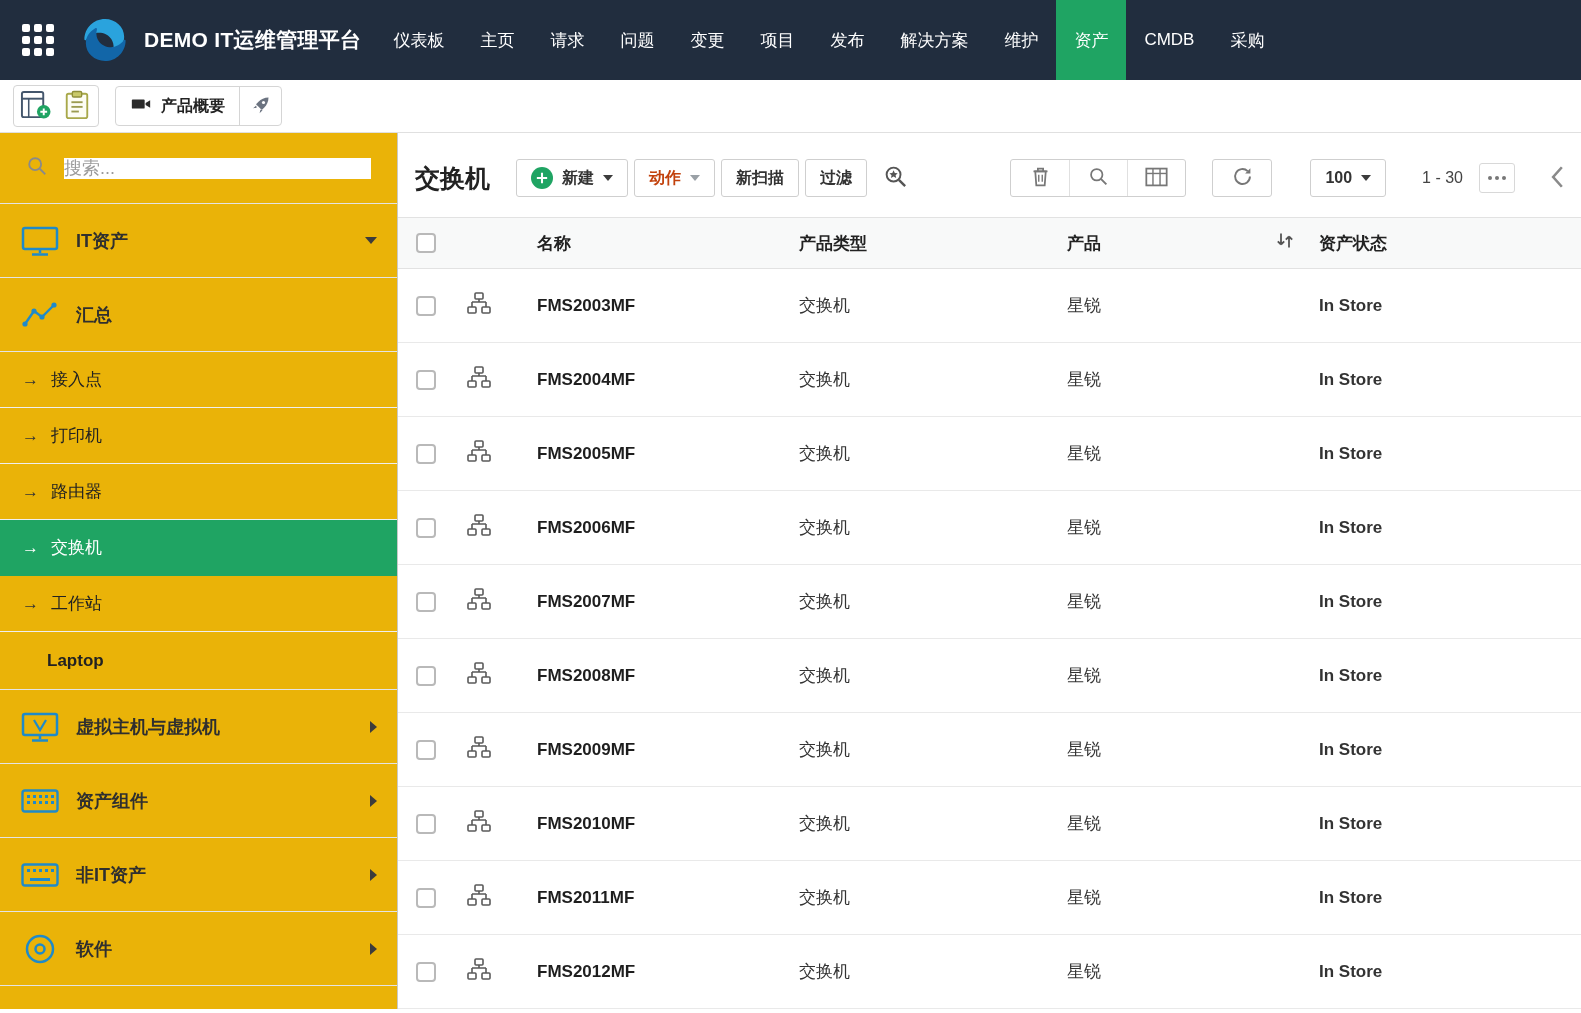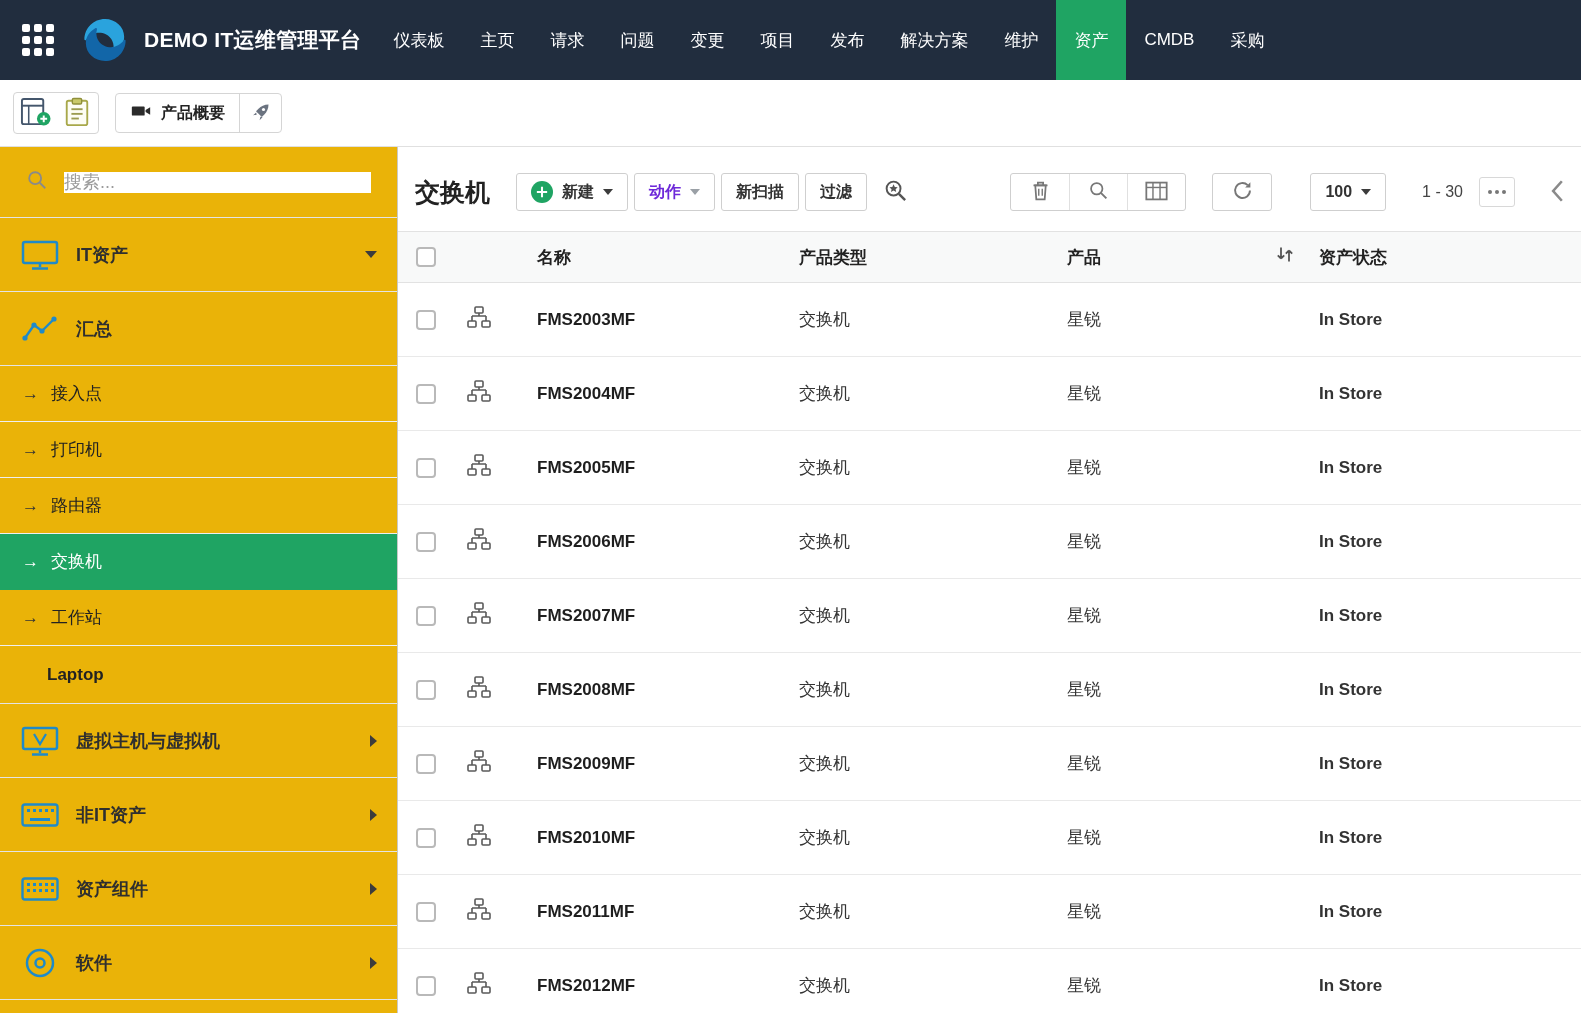--- a/index.html
+++ b/index.html
@@ -18,21 +18,21 @@
   .navbar{height:80px;background:var(--navbar-bg);display:flex;align-items:center;padding:0 10px 0 22px;}
   .apps-grid{display:grid;grid-template-columns:repeat(3,8px);grid-template-rows:repeat(3,8px);gap:4px;margin-right:28px;}
   .apps-grid i{width:8px;height:8px;border-radius:2px;background:#fff;display:block;}
   .logo{width:46px;height:46px;margin-right:16px;display:flex;align-items:center;}
   .brand-title{color:#fff;font-size:21px;font-weight:bold;letter-spacing:.3px;white-space:nowrap;margin-right:14px;}
   .nav-items{display:flex;height:100%;align-items:stretch;}
   .nav-item{display:flex;align-items:center;padding:0 18px;color:#fff;font-size:17px;white-space:nowrap;}
   .nav-item.active{background:var(--accent);}
 
   
-  .subbar{height:67px;border-bottom:1px solid #e0e0e0;display:flex;align-items:center;padding:0 13px;gap:16px;}
+  .subbar{height:53px;border-bottom:1px solid #e0e0e0;display:flex;align-items:center;padding:0 13px;gap:16px;}
   .icon-pair{display:flex;border:1px solid #d5d5d5;border-radius:4px;height:42px;}
   .tool-btn{width:42px;height:40px;display:flex;align-items:center;justify-content:center;}
   .overview-group{display:flex;align-items:center;border:1px solid #d5d5d5;border-radius:4px;height:40px;}
   .overview-btn{display:flex;align-items:center;gap:9px;padding:0 14px;height:100%;font-size:16px;font-weight:bold;color:#222;}
   .rocket-btn{width:42px;height:100%;display:flex;align-items:center;justify-content:center;border-left:1px solid #d5d5d5;}
 
   
   .content{display:flex;height:calc(100% - 137px);}
   .sidebar{width:398px;min-width:398px;border-right:1px solid #c8c8c8;display:flex;flex-direction:column;overflow:hidden;background:#eab308;}
   .main{flex:1;display:flex;flex-direction:column;min-width:0;}
@@ -51,21 +51,21 @@
   .sub-item{height:56px;display:flex;align-items:center;gap:12px;padding:0 22px;font-size:17px;color:#222;border-bottom:1px solid #efefef;cursor:pointer;}
   .sub-item .arrow-icon{font-size:17px;color:#333;}
   .sub-item.active{background:var(--accent);color:#fff;border-bottom-color:var(--accent);}
   .sub-item.active .arrow-icon{color:#fff;}
   .laptop-item{height:58px;display:flex;align-items:center;padding:0 22px 0 47px;font-size:17px;font-weight:bold;color:#222;border-bottom:1px solid var(--border);cursor:pointer;}
 
   
   .main-toolbar{height:84px;display:flex;align-items:center;gap:6px;padding:6px 10px 0 17px;}
   .page-title{font-size:25px;font-weight:bold;color:#222;margin-right:20px;white-space:nowrap;}
   .btn{height:38px;border:1px solid #cfcfcf;border-radius:3px;background:#fff;display:inline-flex;align-items:center;gap:9px;padding:12px 14px;font-size:16px;font-weight:bold;color:#333;}
-  .btn-actions{color:#6d28d9;}
+  .btn-actions{color:#c2410c;}
   .btn-actions .caret-down{border-top-color:#9aa0a6;}
   .plus-badge{width:22px;height:22px;border-radius:50%;background:var(--accent);display:inline-flex;align-items:center;justify-content:center;}
   .icon-only{width:44px;height:38px;display:inline-flex;align-items:center;justify-content:center;}
   .spacer{flex:1;}
   .group3{display:flex;border:1px solid #cfcfcf;border-radius:3px;height:38px;}
   .group3 button{width:58px;display:flex;align-items:center;justify-content:center;}
   .group3 button + button{border-left:1px solid #e0e0e0;}
   .icon-sq{width:60px;justify-content:center;padding:0;margin-left:20px;}
   .pagesize{margin-left:32px;}
   .range{font-size:16px;color:#444;margin-left:30px;white-space:nowrap;}
@@ -250,47 +250,47 @@
     <div class="side-item">
       <span class="side-ico">
         <svg viewBox="0 0 38 24" width="38" height="24">
           <rect x="1.5" y="1.5" width="35" height="21" rx="2.5" fill="none" stroke="currentColor" stroke-width="2.4"></rect>
           <g fill="currentColor">
             <rect x="6" y="6" width="3" height="3"></rect>
               <rect x="12" y="6" width="3" height="3"></rect>
               <rect x="18" y="6" width="3" height="3"></rect>
               <rect x="24" y="6" width="3" height="3"></rect>
               <rect x="30" y="6" width="3" height="3"></rect>
-            <rect x="9" y="15" width="20" height="3"></rect>
+            <rect x="6" y="12" width="3" height="3"></rect>
+              <rect x="12" y="12" width="3" height="3"></rect>
+              <rect x="18" y="12" width="3" height="3"></rect>
+              <rect x="24" y="12" width="3" height="3"></rect>
+              <rect x="30" y="12" width="3" height="3"></rect>
           </g>
         </svg>
       </span>
-      <span class="side-label">非IT资产</span>
+      <span class="side-label">资产组件</span>
       <span class="caret-right"></span>
     </div>
 
     <div class="side-item">
       <span class="side-ico">
         <svg viewBox="0 0 38 24" width="38" height="24">
           <rect x="1.5" y="1.5" width="35" height="21" rx="2.5" fill="none" stroke="currentColor" stroke-width="2.4"></rect>
           <g fill="currentColor">
             <rect x="6" y="6" width="3" height="3"></rect>
               <rect x="12" y="6" width="3" height="3"></rect>
               <rect x="18" y="6" width="3" height="3"></rect>
               <rect x="24" y="6" width="3" height="3"></rect>
               <rect x="30" y="6" width="3" height="3"></rect>
-            <rect x="6" y="12" width="3" height="3"></rect>
-              <rect x="12" y="12" width="3" height="3"></rect>
-              <rect x="18" y="12" width="3" height="3"></rect>
-              <rect x="24" y="12" width="3" height="3"></rect>
-              <rect x="30" y="12" width="3" height="3"></rect>
+            <rect x="9" y="15" width="20" height="3"></rect>
           </g>
         </svg>
       </span>
-      <span class="side-label">资产组件</span>
+      <span class="side-label">非IT资产</span>
       <span class="caret-right"></span>
     </div>
 
     <div class="side-item">
       <span class="side-ico">
         <svg viewBox="0 0 32 32" width="32" height="32">
           <circle cx="16" cy="16" r="13" fill="none" stroke="currentColor" stroke-width="2.5"></circle>
           <circle cx="16" cy="16" r="4.5" fill="none" stroke="currentColor" stroke-width="2.5"></circle>
         </svg>
       </span>

